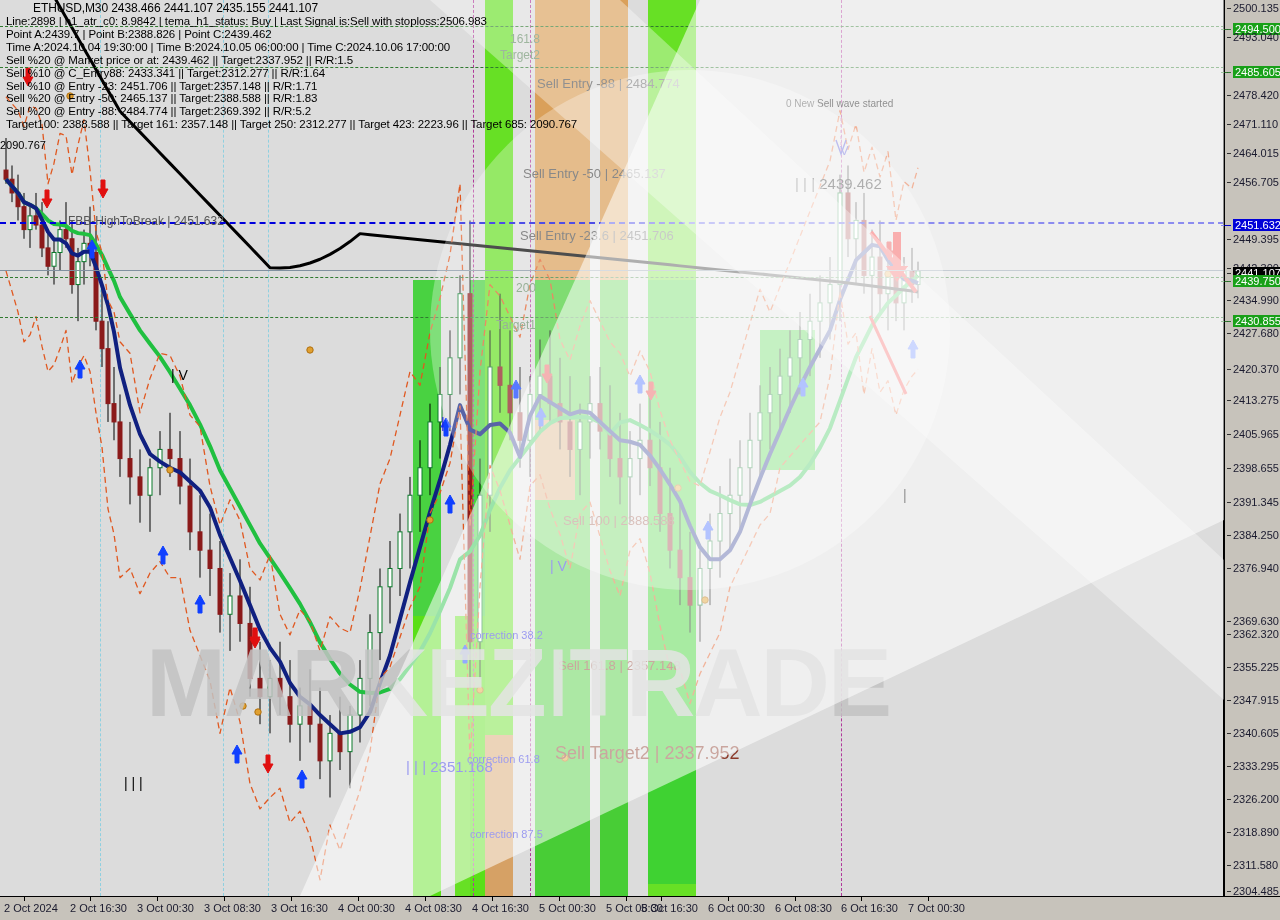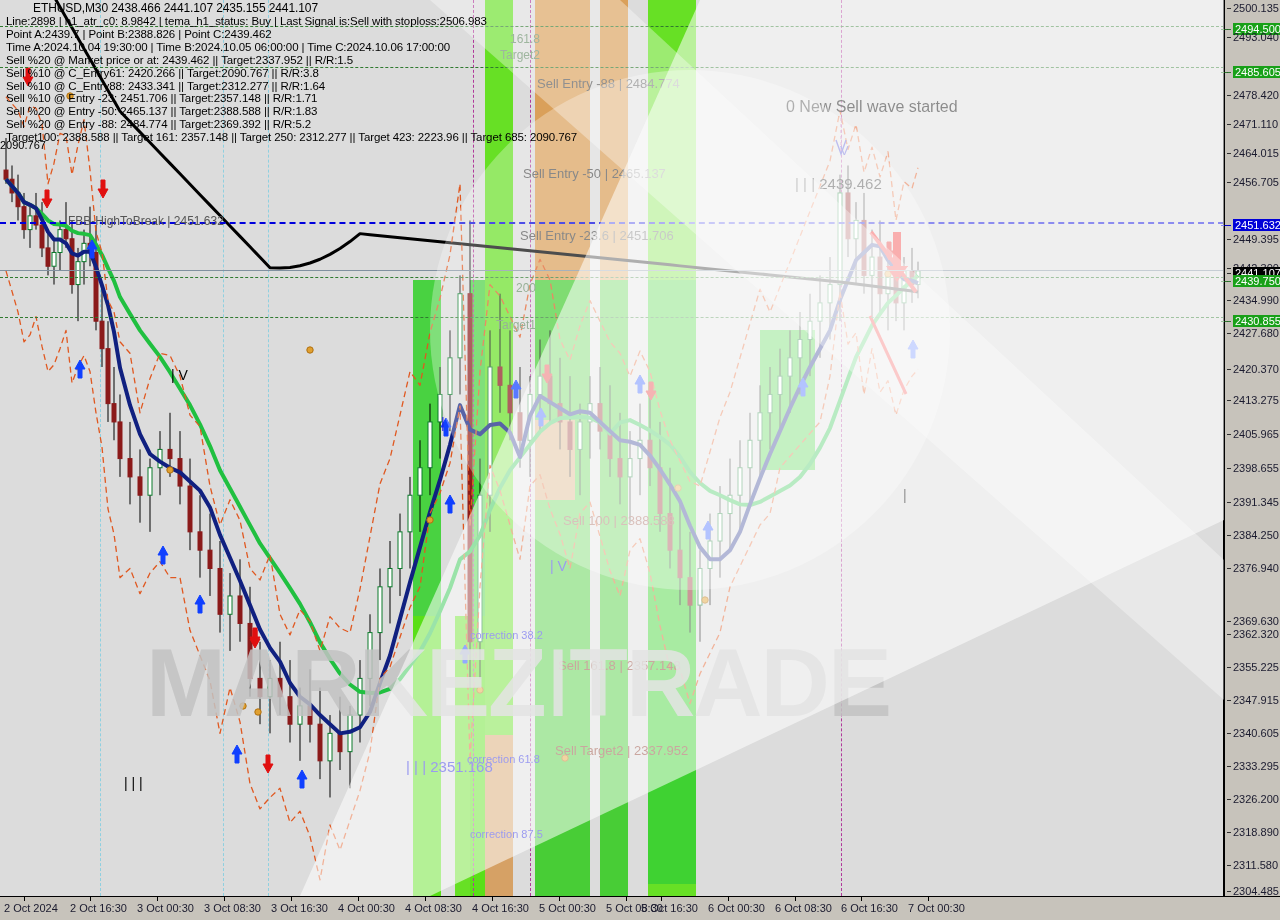--- a/index.html
+++ b/index.html
@@ -605,46 +605,45 @@
       </div>
     <div id="annots">
         <div class="lbl" style="left: 510px; top: 32px; color: rgb(107, 143, 107); font-size: 12px;">161.8</div>
         <div class="lbl" style="left: 500px; top: 48px; color: rgb(107, 143, 107); font-size: 12px;">Target2</div>
         <div class="lbl" style="left: 0px; top: 139px; color: rgb(0, 0, 0); font-size: 11px;">2090.767</div>
         <div class="lbl" style="left: 516px; top: 281px; color: rgb(107, 143, 107); font-size: 12px;">200</div>
         <div class="lbl" style="left: 496px; top: 318px; color: rgb(107, 143, 107); font-size: 12px;">Target1</div>
         <div class="lbl" style="left: 537px; top: 76px; color: rgb(85, 85, 85); font-size: 13px;">Sell Entry -88 | 2484.774</div>
         <div class="lbl" style="left: 523px; top: 166px; color: rgb(85, 85, 85); font-size: 13px;">Sell Entry -50 | 2465.137</div>
         <div class="lbl" style="left: 520px; top: 228px; color: rgb(85, 85, 85); font-size: 13px;">Sell Entry -23.6 | 2451.706</div>
-        <div class="lbl" style="left: 786px; top: 98px; color: rgb(0, 0, 0); font-size: 16px; text-align: right;">0 New Sell wave started</div>
+        <div class="lbl" style="left: 786px; top: 98px; color: rgb(0, 0, 0); font-size: 10px; text-align: right;">0 New Sell wave started</div>
         <div class="lbl" style="left: 795px; top: 175px; color: rgb(0, 0, 0); font-size: 15px;">| | | 2439.462</div>
         <div class="lbl" style="left: 68px; top: 214px; color: rgb(85, 85, 85); font-size: 12px;">FBB-HighToBreak | 2451.632</div>
         <div class="lbl" style="left: 563px; top: 513px; color: rgb(139, 58, 42); font-size: 13px;">Sell 100 | 2388.588</div>
         <div class="lbl" style="left: 558px; top: 658px; color: rgb(139, 58, 42); font-size: 13px;">Sell 161.8 | 2357.148</div>
-        <div class="lbl" style="left: 555px; top: 743px; color: rgb(139, 58, 42); font-size: 13px;">Sell Target2 | 2337.952</div>
+        <div class="lbl" style="left: 555px; top: 743px; color: rgb(139, 58, 42); font-size: 18px;">Sell Target2 | 2337.952</div>
         <div class="lbl" style="left: 470px; top: 629px; color: rgb(32, 32, 221); font-size: 11px;">correction 38.2</div>
         <div class="lbl" style="left: 467px; top: 753px; color: rgb(32, 32, 221); font-size: 11px;">correction 61.8</div>
         <div class="lbl" style="left: 470px; top: 828px; color: rgb(32, 32, 221); font-size: 11px;">correction 87.5</div>
         <div class="lbl" style="left: 124px; top: 775px; color: rgb(0, 0, 0); font-size: 14px;">| | |</div>
         <div class="lbl" style="left: 171px; top: 367px; color: rgb(0, 0, 0); font-size: 14px;">| V</div>
         <div class="lbl" style="left: 441px; top: 415px; color: rgb(32, 32, 221); font-size: 14px;">|</div>
         <div class="lbl" style="left: 550px; top: 558px; color: rgb(32, 32, 221); font-size: 14px;">| V</div>
         <div class="lbl" style="left: 406px; top: 758px; color: rgb(32, 32, 221); font-size: 15px;">| | | 2351.168</div>
         <div class="lbl" style="left: 903px; top: 487px; color: rgb(0, 0, 0); font-size: 14px;">|</div>
         <div class="lbl" style="left: 840px; top: 143px; color: rgb(48, 48, 204); font-size: 13px;">V</div>
       </div>
 
     <div id="hdr">
       <div class="ln ttl">ETHUSD,M30  2438.466 2441.107 2435.155 2441.107</div>
       <div id="hdr-lines">
           <div class="ln">Line:2898 | h1_atr_c0: 8.9842 | tema_h1_status: Buy | Last Signal is:Sell with stoploss:2506.983</div>
           <div class="ln">Point A:2439.7 | Point B:2388.826 | Point C:2439.462</div>
           <div class="ln">Time A:2024.10.04 19:30:00 | Time B:2024.10.05 06:00:00 | Time C:2024.10.06 17:00:00</div>
           <div class="ln">Sell %20 @ Market price or at: 2439.462 || Target:2337.952 || R/R:1.5</div>
-          <div class="ln">Sell %10 @ C_Entry61: 2420.266 || Target:2090.767 || R/R:3.8</div>
           <div class="ln">Sell %10 @ C_Entry88: 2433.341 || Target:2312.277 || R/R:1.64</div>
           <div class="ln">Sell %10 @ Entry -23: 2451.706 || Target:2357.148 || R/R:1.71</div>
           <div class="ln">Sell %20 @ Entry -50: 2465.137 || Target:2388.588 || R/R:1.83</div>
           <div class="ln">Sell %20 @ Entry -88: 2484.774 || Target:2369.392 || R/R:5.2</div>
           <div class="ln">Target100: 2388.588 || Target 161: 2357.148 || Target 250: 2312.277 || Target 423: 2223.96 || Target 685: 2090.767</div>
         </div>
     </div>
   </div>
 
   <div id="scale">

